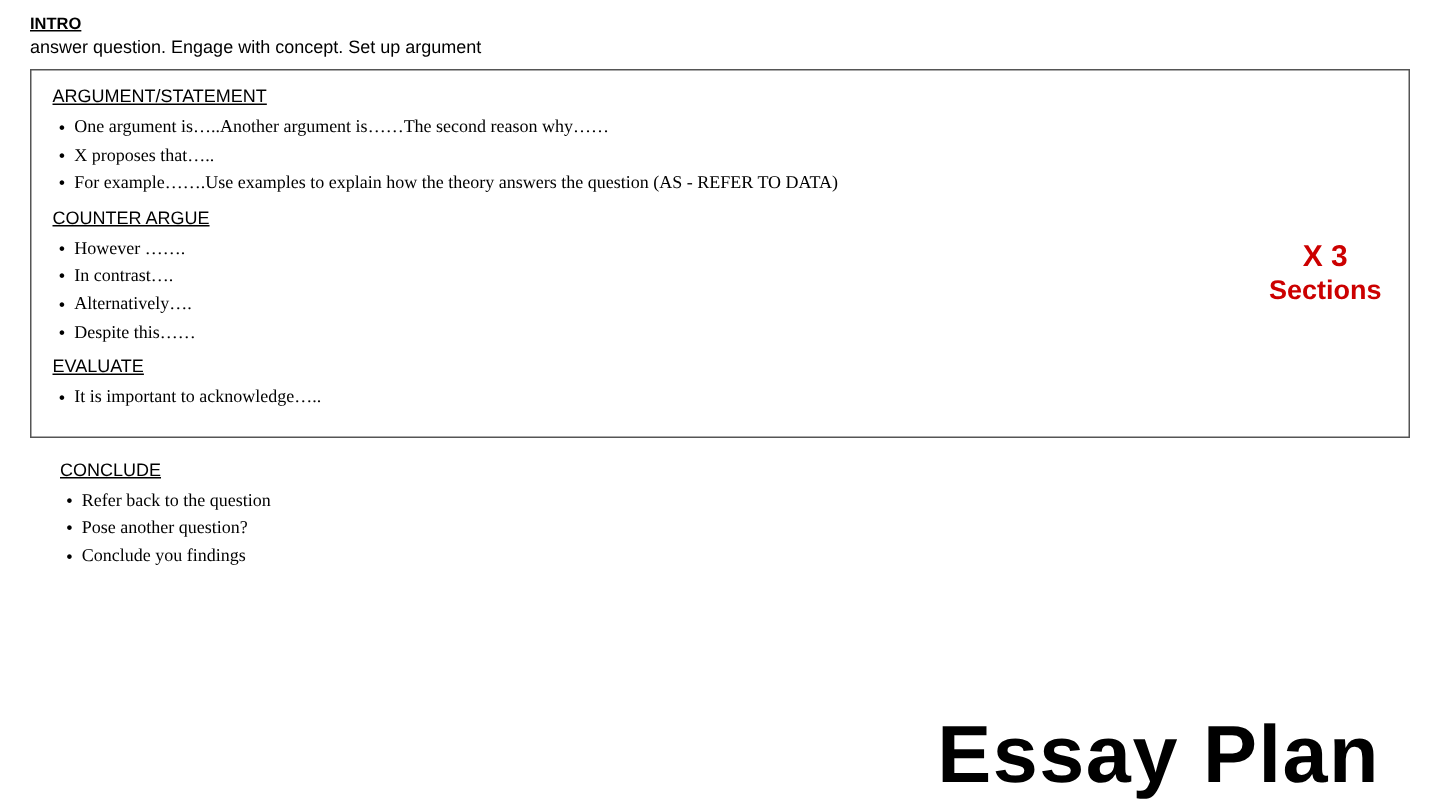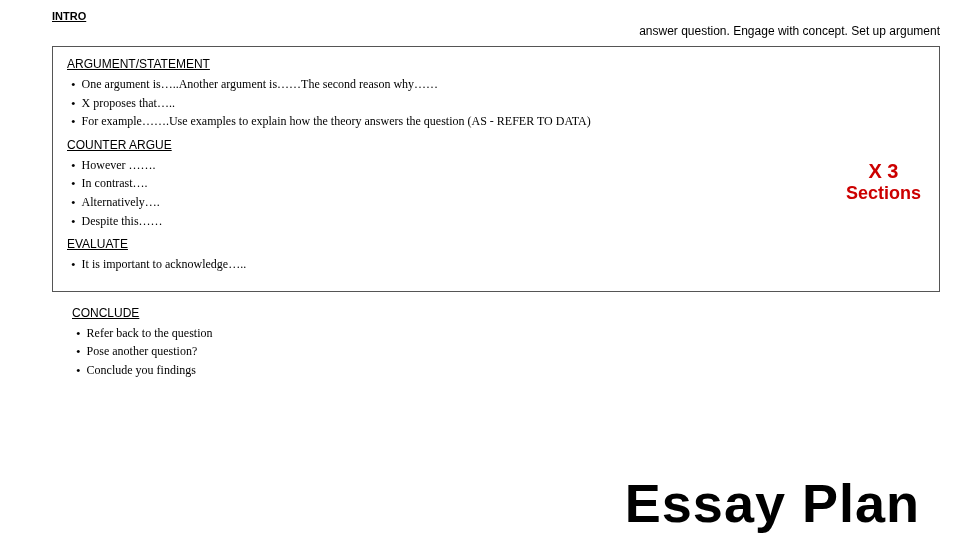--- a/index.html
+++ b/index.html
@@ -8,32 +8,30 @@
       font-family: Arial, sans-serif;
       font-size: 13px;
       color: #000;
       width: 960px;
       height: 540px;
       overflow: hidden;
       position: relative;
     }
     .page {
       padding: 10px 20px;
-      margin-left: 32px;
     }
     .intro-label {
       font-size: 11px;
       font-weight: bold;
       text-decoration: underline;
       margin-bottom: 2px;
     }
     .intro-text {
       font-size: 12px;
       margin-bottom: 8px;
-      text-align: right;
     }
     .main-box {
       border: 1.5px solid #555;
       padding: 10px 14px;
       margin-bottom: 10px;
       position: relative;
     }
     .section-label {
       font-size: 12px;
       font-weight: normal;

